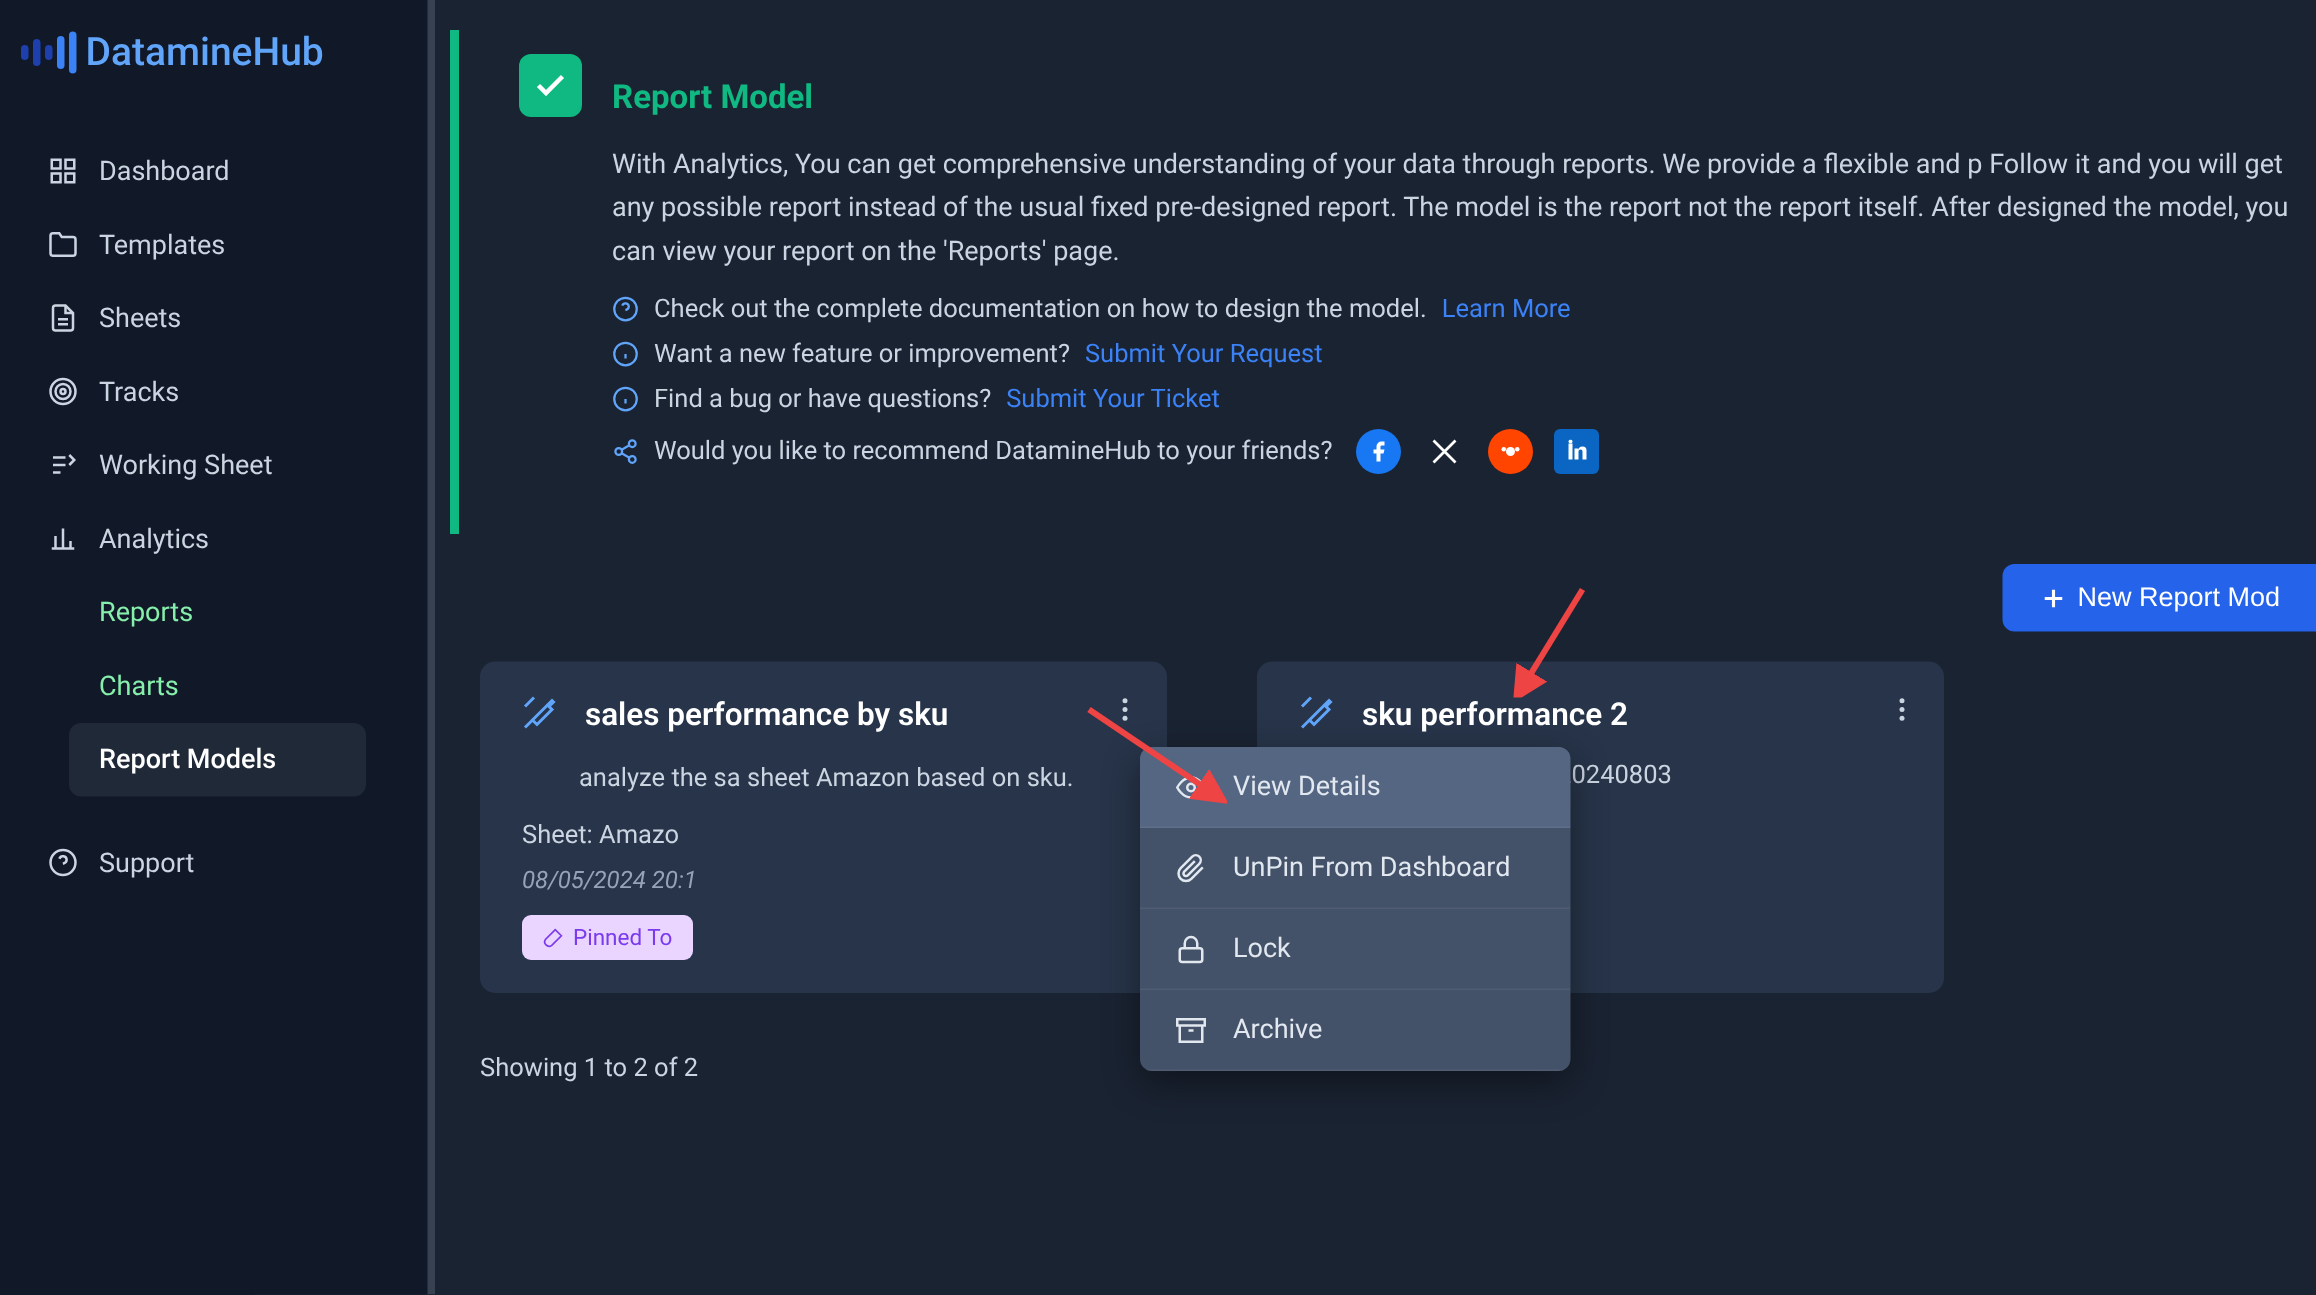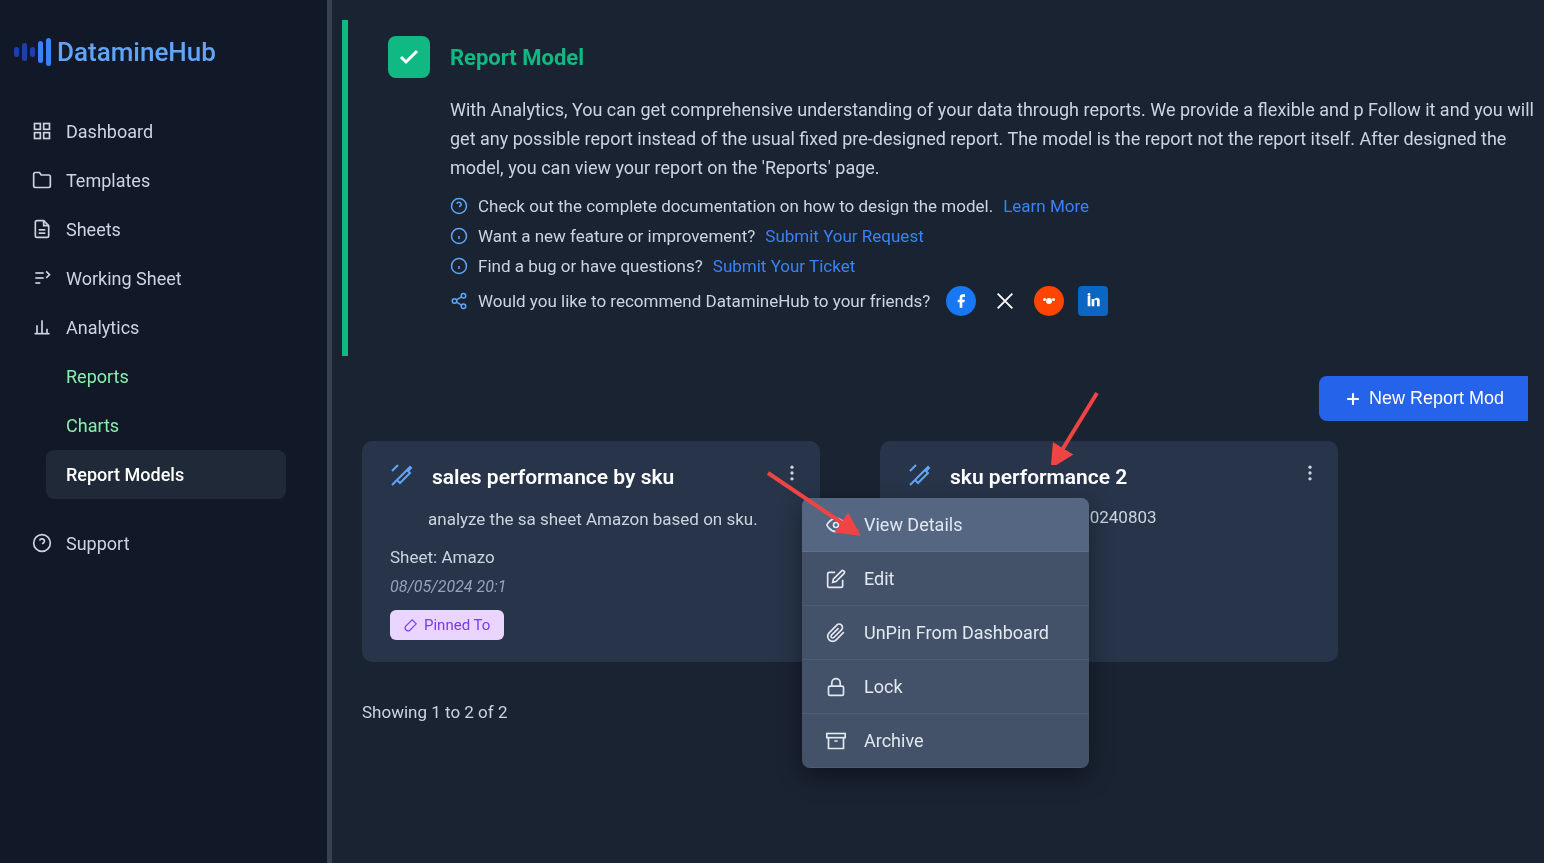--- a/index.html
+++ b/index.html
@@ -6,23 +6,23 @@
 body {
   font-family: -apple-system, BlinkMacSystemFont, "Segoe UI", Roboto, sans-serif;
   background: #1a2332;
   color: #cbd5e1;
   width: 1544px;
   height: 863px;
   overflow: hidden;
   display: flex;
 }
 .sidebar {
-  width: 332px;
+  width: 290px;
   background: #111827;
-  padding: 37px 0;
+  padding: 20px 0;
   flex-shrink: 0;
   position: relative;
 }
 .sidebar::after {
   content: '';
   position: absolute;
   right: 0;
   top: 0;
   bottom: 0;
   width: 5px;
@@ -86,21 +86,21 @@
   position: relative;
   overflow: hidden;
 }
 .banner {
   margin: 20px 0 0 10px;
   border-left: 6px solid #10b981;
   padding: 16px 0 30px 40px;
 }
 .banner-header {
   display: flex;
-  align-items: center;
+  align-items: flex-end;
   gap: 20px;
   margin-bottom: 18px;
 }
 .check-badge {
   width: 42px;
   height: 42px;
   background: #10b981;
   border-radius: 8px;
   display: flex;
   align-items: center;
@@ -127,21 +127,21 @@
 .link { color: #3b82f6; cursor: pointer; }
 .social-group { display: flex; gap: 14px; align-items: center; margin-left: 6px; }
 .social-btn { width: 30px; height: 30px; border-radius: 6px; display: flex; align-items: center; justify-content: center; cursor: pointer; }
 .social-fb { background: #1877f2; border-radius: 50%; }
 .social-reddit { background: #ff4500; border-radius: 50%; }
 .social-li { background: #0a66c2; border-radius: 4px; }
 
 .action-bar {
   display: flex;
   justify-content: flex-end;
-  padding: 20px 16px 20px 20px;
+  padding: 20px 0 20px 20px;
 }
 .new-btn {
   background: #2563eb;
   color: #fff;
   border: none;
   padding: 12px 24px;
   font-size: 18px;
   font-weight: 500;
   border-radius: 8px 0 0 8px;
   display: flex;
@@ -273,20 +273,28 @@
       <span>Templates</span>
     </div>
     <div class="nav-item">
       <svg viewBox="0 0 24 24" fill="none" stroke="currentColor" stroke-width="2">
           <path d="M14 2H6a2 2 0 0 0-2 2v16a2 2 0 0 0 2 2h12a2 2 0 0 0 2-2V8z"></path>
           <path d="M14 2v6h6"></path>
           <line x1="8" y1="13" x2="16" y2="13"></line>
           <line x1="8" y1="17" x2="16" y2="17"></line>
         </svg>
       <span>Sheets</span>
+    </div>
+    <div class="nav-item">
+      <svg viewBox="0 0 24 24" fill="none" stroke="currentColor" stroke-width="2">
+          <circle cx="12" cy="12" r="10"></circle>
+          <circle cx="12" cy="12" r="6"></circle>
+          <circle cx="12" cy="12" r="2"></circle>
+        </svg>
+      <span>Tracks</span>
     </div>
     <div class="nav-item">
       <svg viewBox="0 0 24 24" fill="none" stroke="currentColor" stroke-width="2">
           <line x1="4" y1="6" x2="14" y2="6"></line>
           <line x1="4" y1="12" x2="14" y2="12"></line>
           <line x1="4" y1="18" x2="10" y2="18"></line>
           <path d="M17 4l4 4-4 4"></path>
         </svg>
       <span>Working Sheet</span>
     </div>
@@ -459,27 +467,20 @@
   <div class="context-menu">
     <div class="menu-item highlight">
       <svg viewBox="0 0 24 24" fill="none" stroke="currentColor" stroke-width="2">
           <path d="M1 12s4-8 11-8 11 8 11 8-4 8-11 8-11-8-11-8z"></path>
           <circle cx="12" cy="12" r="3"></circle>
         </svg>
       <span>View Details</span>
     </div>
     <div class="menu-item">
       <svg viewBox="0 0 24 24" fill="none" stroke="currentColor" stroke-width="2">
-          <path d="M11 4H4a2 2 0 0 0-2 2v14a2 2 0 0 0 2 2h14a2 2 0 0 0 2-2v-7"></path>
-          <path d="M18.5 2.5a2.121 2.121 0 0 1 3 3L12 15l-4 1 1-4 9.5-9.5z"></path>
-        </svg>
-      <span>Edit</span>
-    </div>
-    <div class="menu-item">
-      <svg viewBox="0 0 24 24" fill="none" stroke="currentColor" stroke-width="2">
           <path d="M21.44 11.05l-9.19 9.19a6 6 0 0 1-8.49-8.49l9.19-9.19a4 4 0 0 1 5.66 5.66l-9.2 9.19a2 2 0 0 1-2.83-2.83l8.49-8.48"></path>
         </svg>
       <span>UnPin From Dashboard</span>
     </div>
     <div class="menu-item">
       <svg viewBox="0 0 24 24" fill="none" stroke="currentColor" stroke-width="2">
           <rect x="3" y="11" width="18" height="11" rx="2"></rect>
           <path d="M7 11V7a5 5 0 0 1 10 0v4"></path>
         </svg>
       <span>Lock</span>

